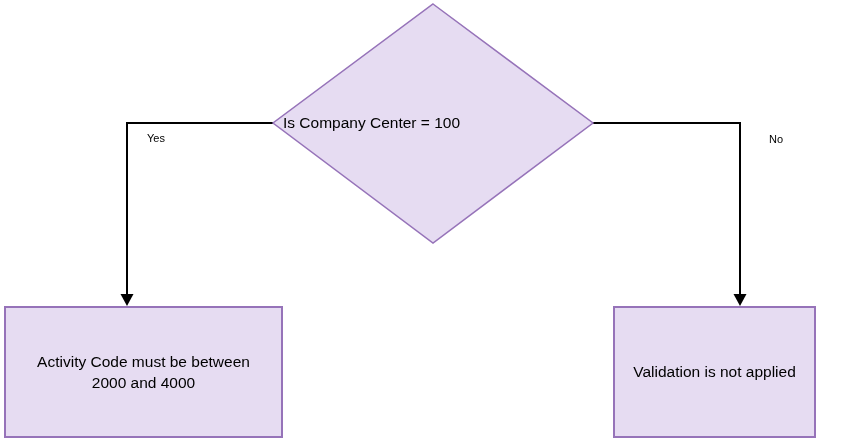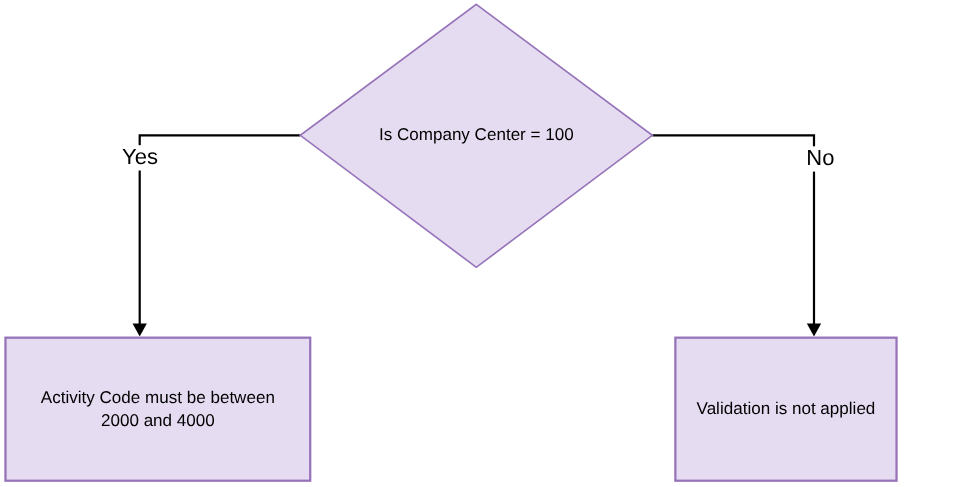--- a/index.html
+++ b/index.html
@@ -20,34 +20,34 @@
   }
   .canvas { position: absolute; inset: 0; width: 866px; height: 443px; }
   svg.shapes { position: absolute; left: 0; top: 0; width: 866px; height: 443px; }
 
   .diamond-shape { fill: var(--node-fill); stroke: var(--node-border); stroke-width: 1.5; }
   .connector { stroke: var(--connector); stroke-width: 2; fill: none; }
   .arrowhead { fill: var(--connector); stroke: none; }
 
   .node-label {
     position: absolute;
-    text-align: center;
     font-size: 15.5px;
     line-height: 1.38;
     color: var(--text);
   }
   .decision-label {
     left: 283px; top: 112px; width: 300px;
   }
   .branch-label {
     position: absolute;
-    font-size: 20px;
+    font-size: 11px;
     background: var(--background);
     padding: 0 3px;
     color: var(--text);
+    margin-left: 36px;
   }
   .yes-label { left: 108px; top: 132px; }
   .no-label  { left: 730px; top: 133px; }
 
   .result-box {
     position: absolute;
     top: 306px;
     height: 132px;
     background: var(--node-fill);
     border: 2px solid var(--node-border);

